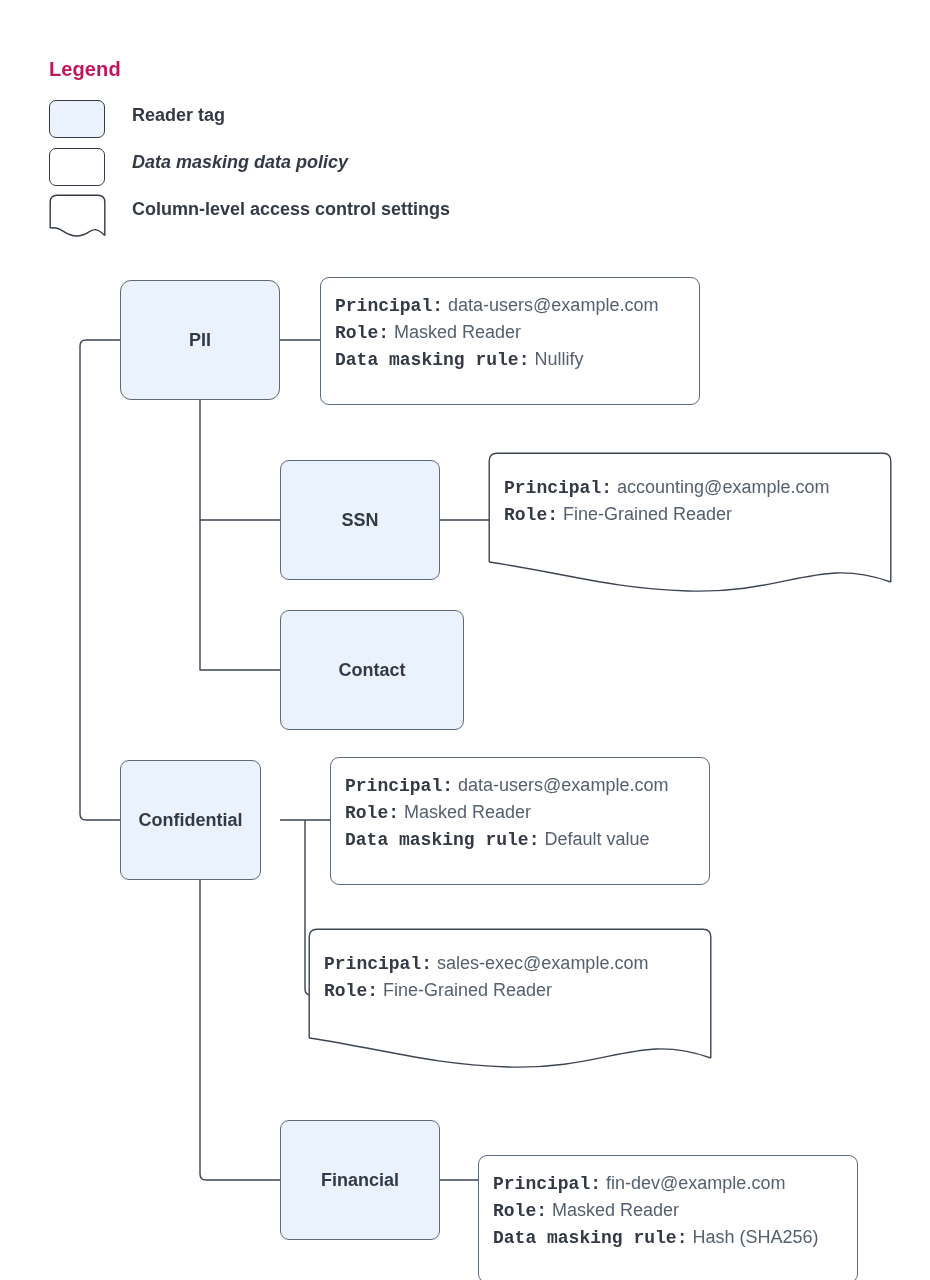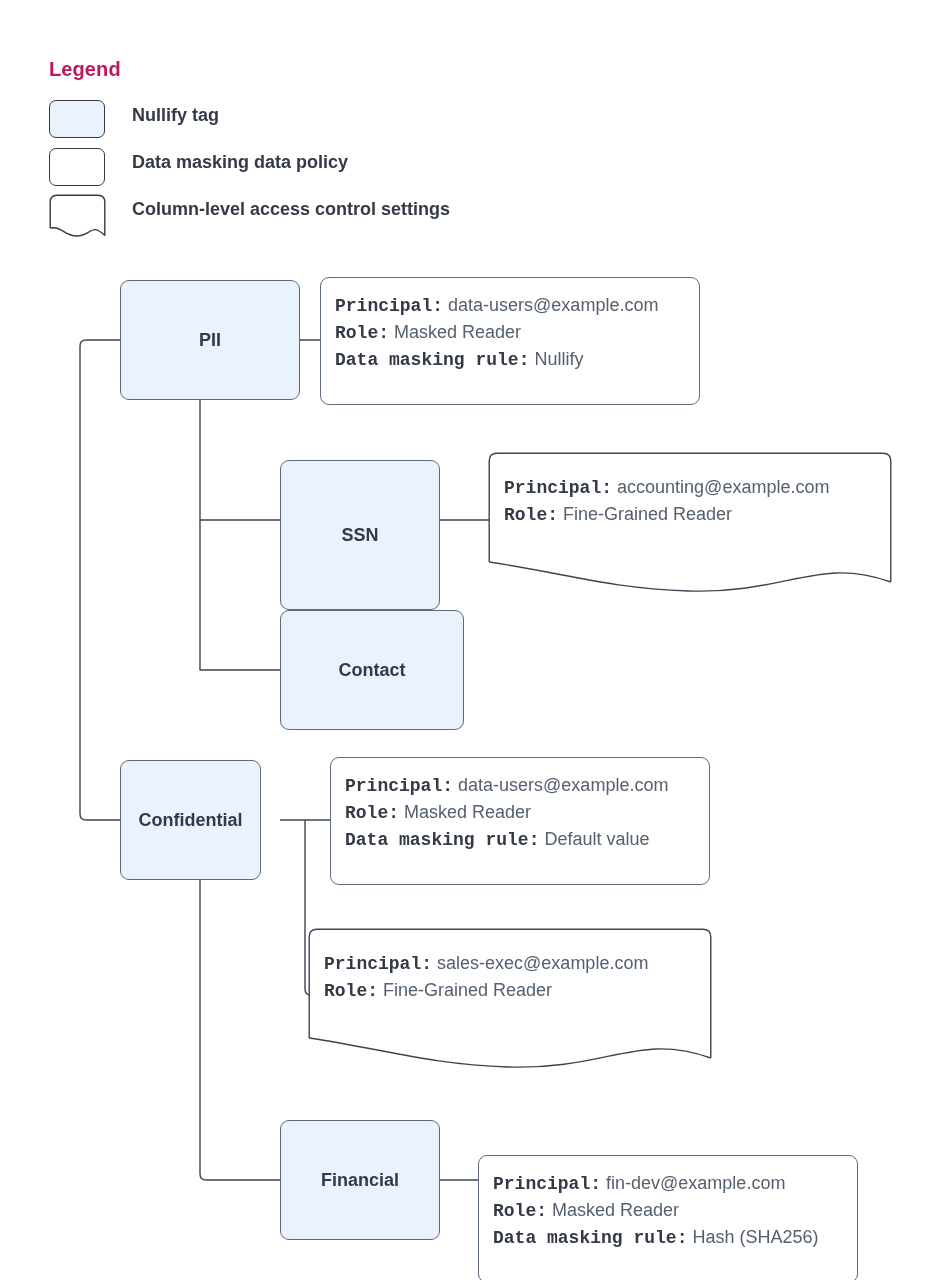--- a/index.html
+++ b/index.html
@@ -130,46 +130,46 @@
       <path d="M200 880 V1174 Q200 1180 206 1180 H280"></path>
 
       <path d="M440 1180 H478"></path>
     </g>
   </svg>
 
   <div class="legend-title">Legend</div>
 
   <div class="legend-row">
     <div class="swatch tag" style="top:100px;"></div>
-    <div class="legend-label" style="top:105px;">Nullify tag</div>
+    <div class="legend-label" style="top:105px;">Reader tag</div>
   </div>
 
   <div class="legend-row">
     <div class="swatch policy" style="top:148px;"></div>
-    <div class="legend-label" style="top:152px;">Data masking data policy</div>
+    <div class="legend-label" style="top:152px;font-style:italic;">Data masking data policy</div>
   </div>
 
   <div class="legend-row">
     <div class="swatch wave" style="top:194px;">
       <svg width="60" height="46" viewBox="0 0 60 46">
         <path d="M1.2 8 Q1.2 1.2 8 1.2 H49 Q55.8 1.2 55.8 8 V28
                  C42 28 42 42 28 42 C14 42 14 32 1.2 34 Z
                  M55.8 28 V42" fill="#ffffff" stroke="none"></path>
         <path d="M1.2 34 V8 Q1.2 1.2 8 1.2 H49 Q55.8 1.2 55.8 8 V41.5" fill="none" stroke="#333a45" stroke-width="1.4"></path>
         <path d="M1.2 34 C14 32 14 42 28 42 C42 42 42 28 55.8 41.5" fill="none" stroke="#333a45" stroke-width="1.4"></path>
       </svg>
     </div>
     <div class="legend-label" style="top:199px;">Column-level access control settings</div>
   </div>
 
-  <div class="tag-node" style="left:120px; top:280px; width:180px; height:120px;">
+  <div class="tag-node" style="left:120px; top:280px; width:160px; height:120px;border-radius:11px;">
     <span>PII</span>
   </div>
 
-  <div class="tag-node" style="left:280px; top:460px; width:160px; height:150px;">
+  <div class="tag-node" style="left:280px; top:460px; width:160px; height:120px;">
     <span>SSN</span>
   </div>
 
   <div class="tag-node" style="left:280px; top:610px; width:184px; height:120px;">
     <span>Contact</span>
   </div>
 
   <div class="tag-node" style="left:120px; top:760px; width:141px; height:120px;">
     <span>Confidential</span>
   </div>

